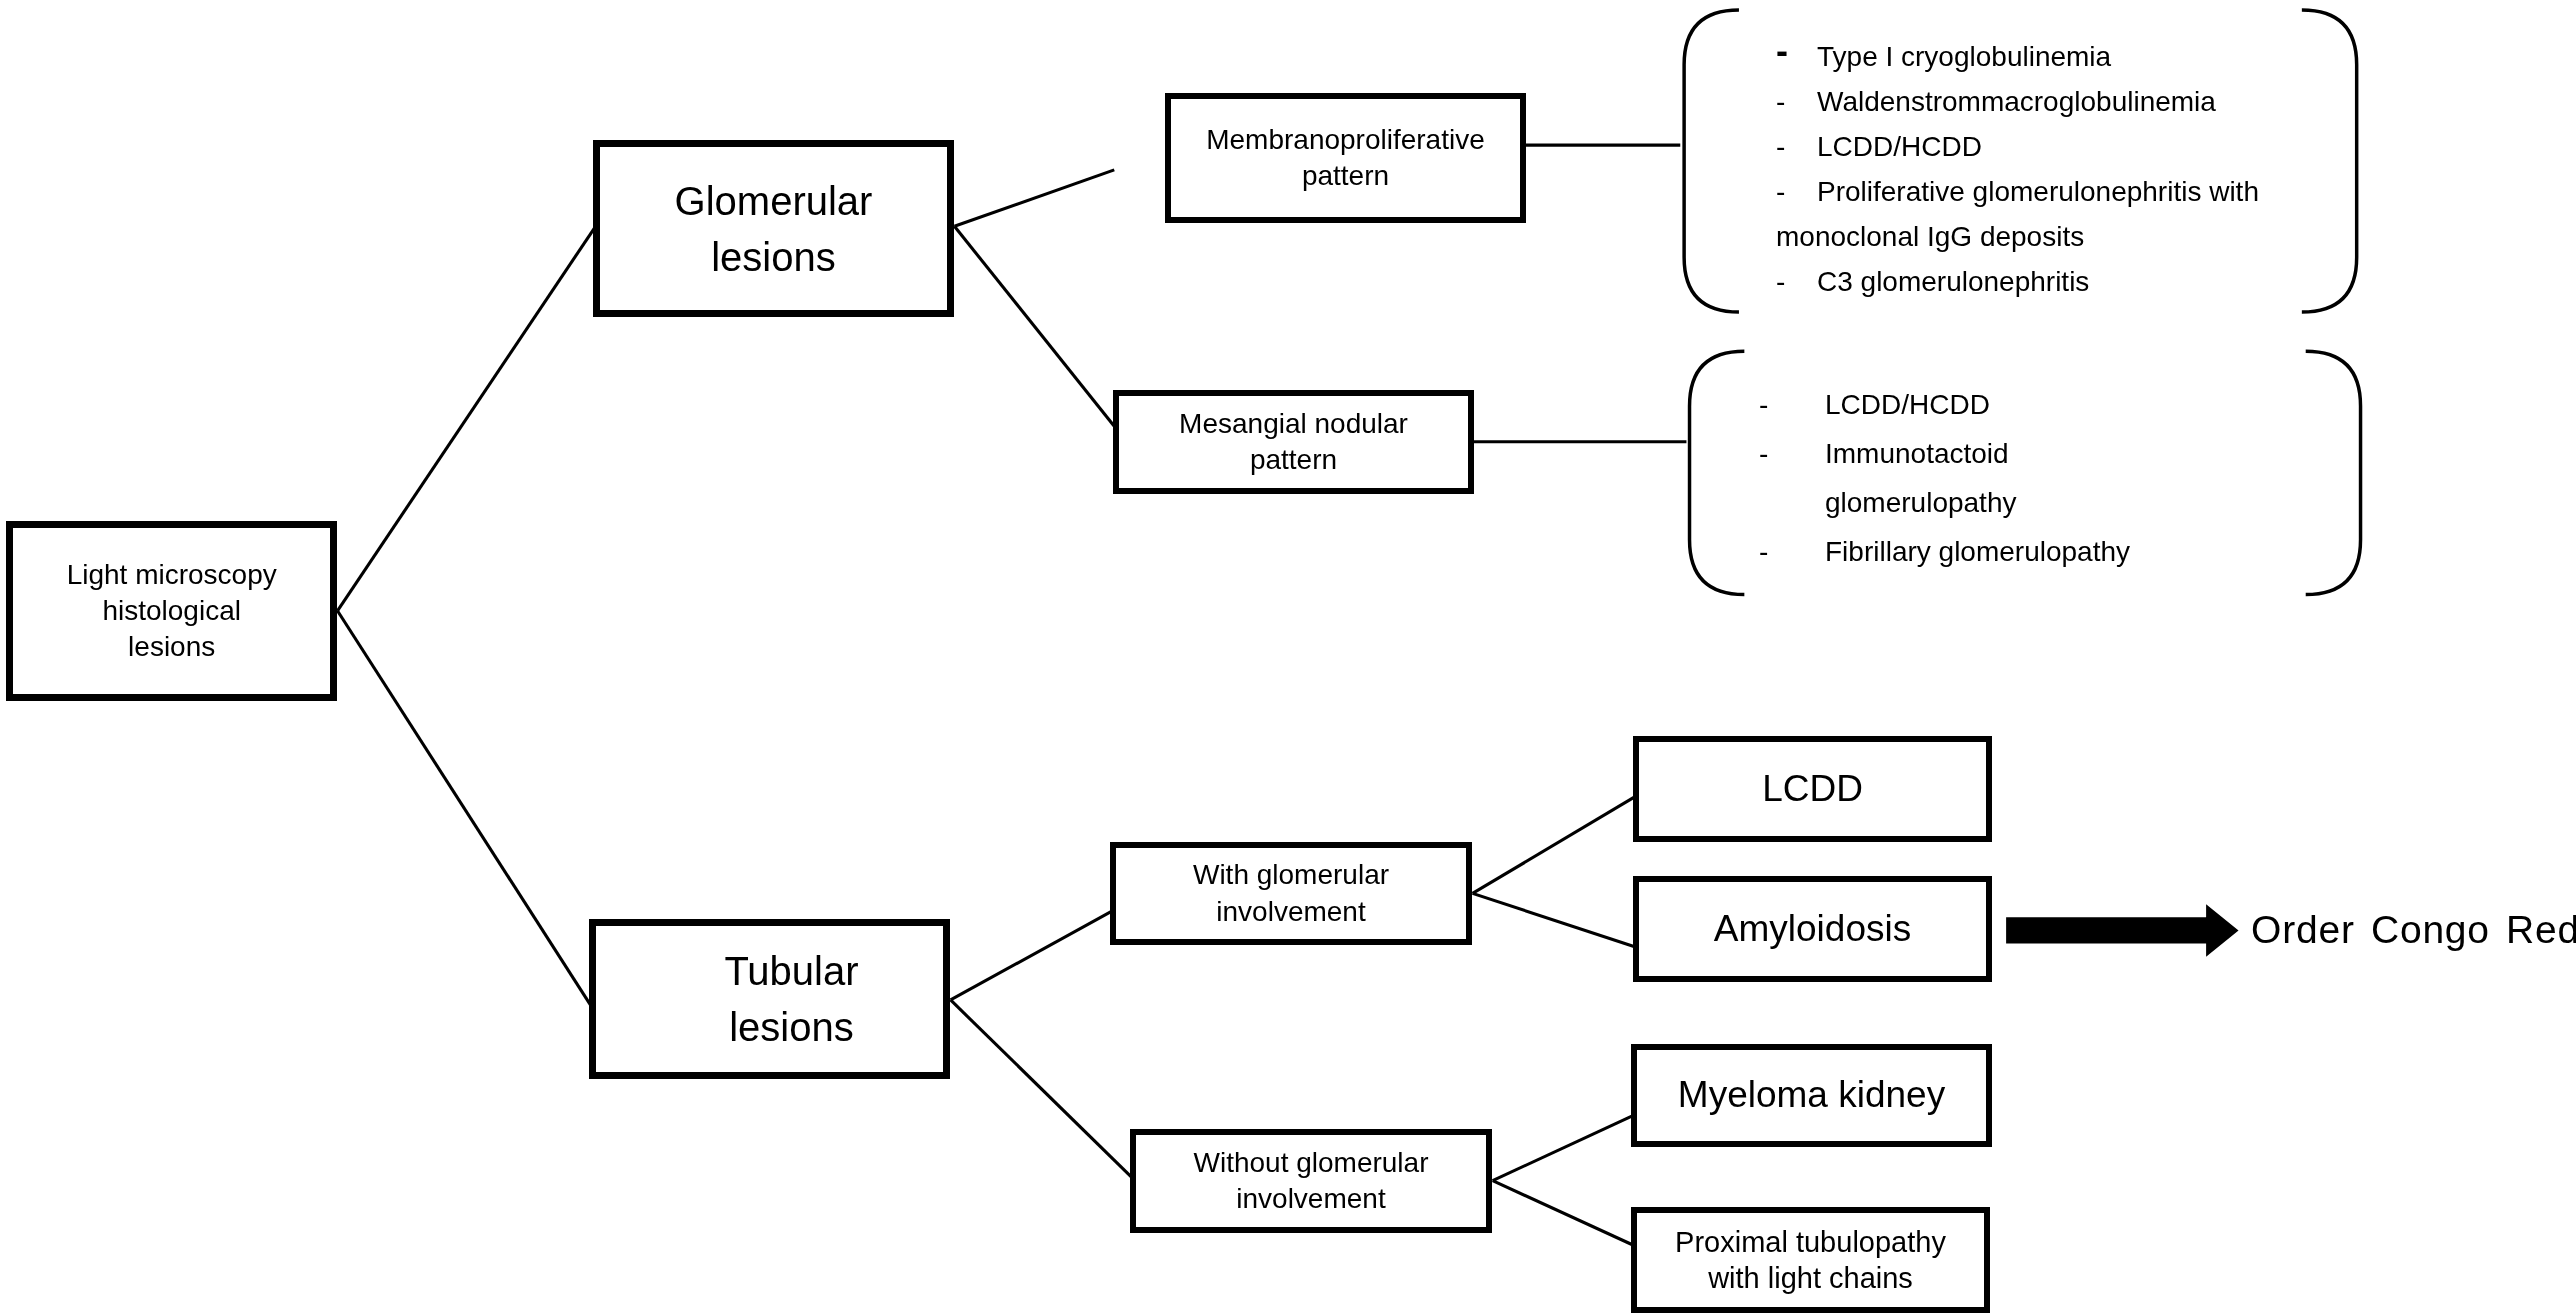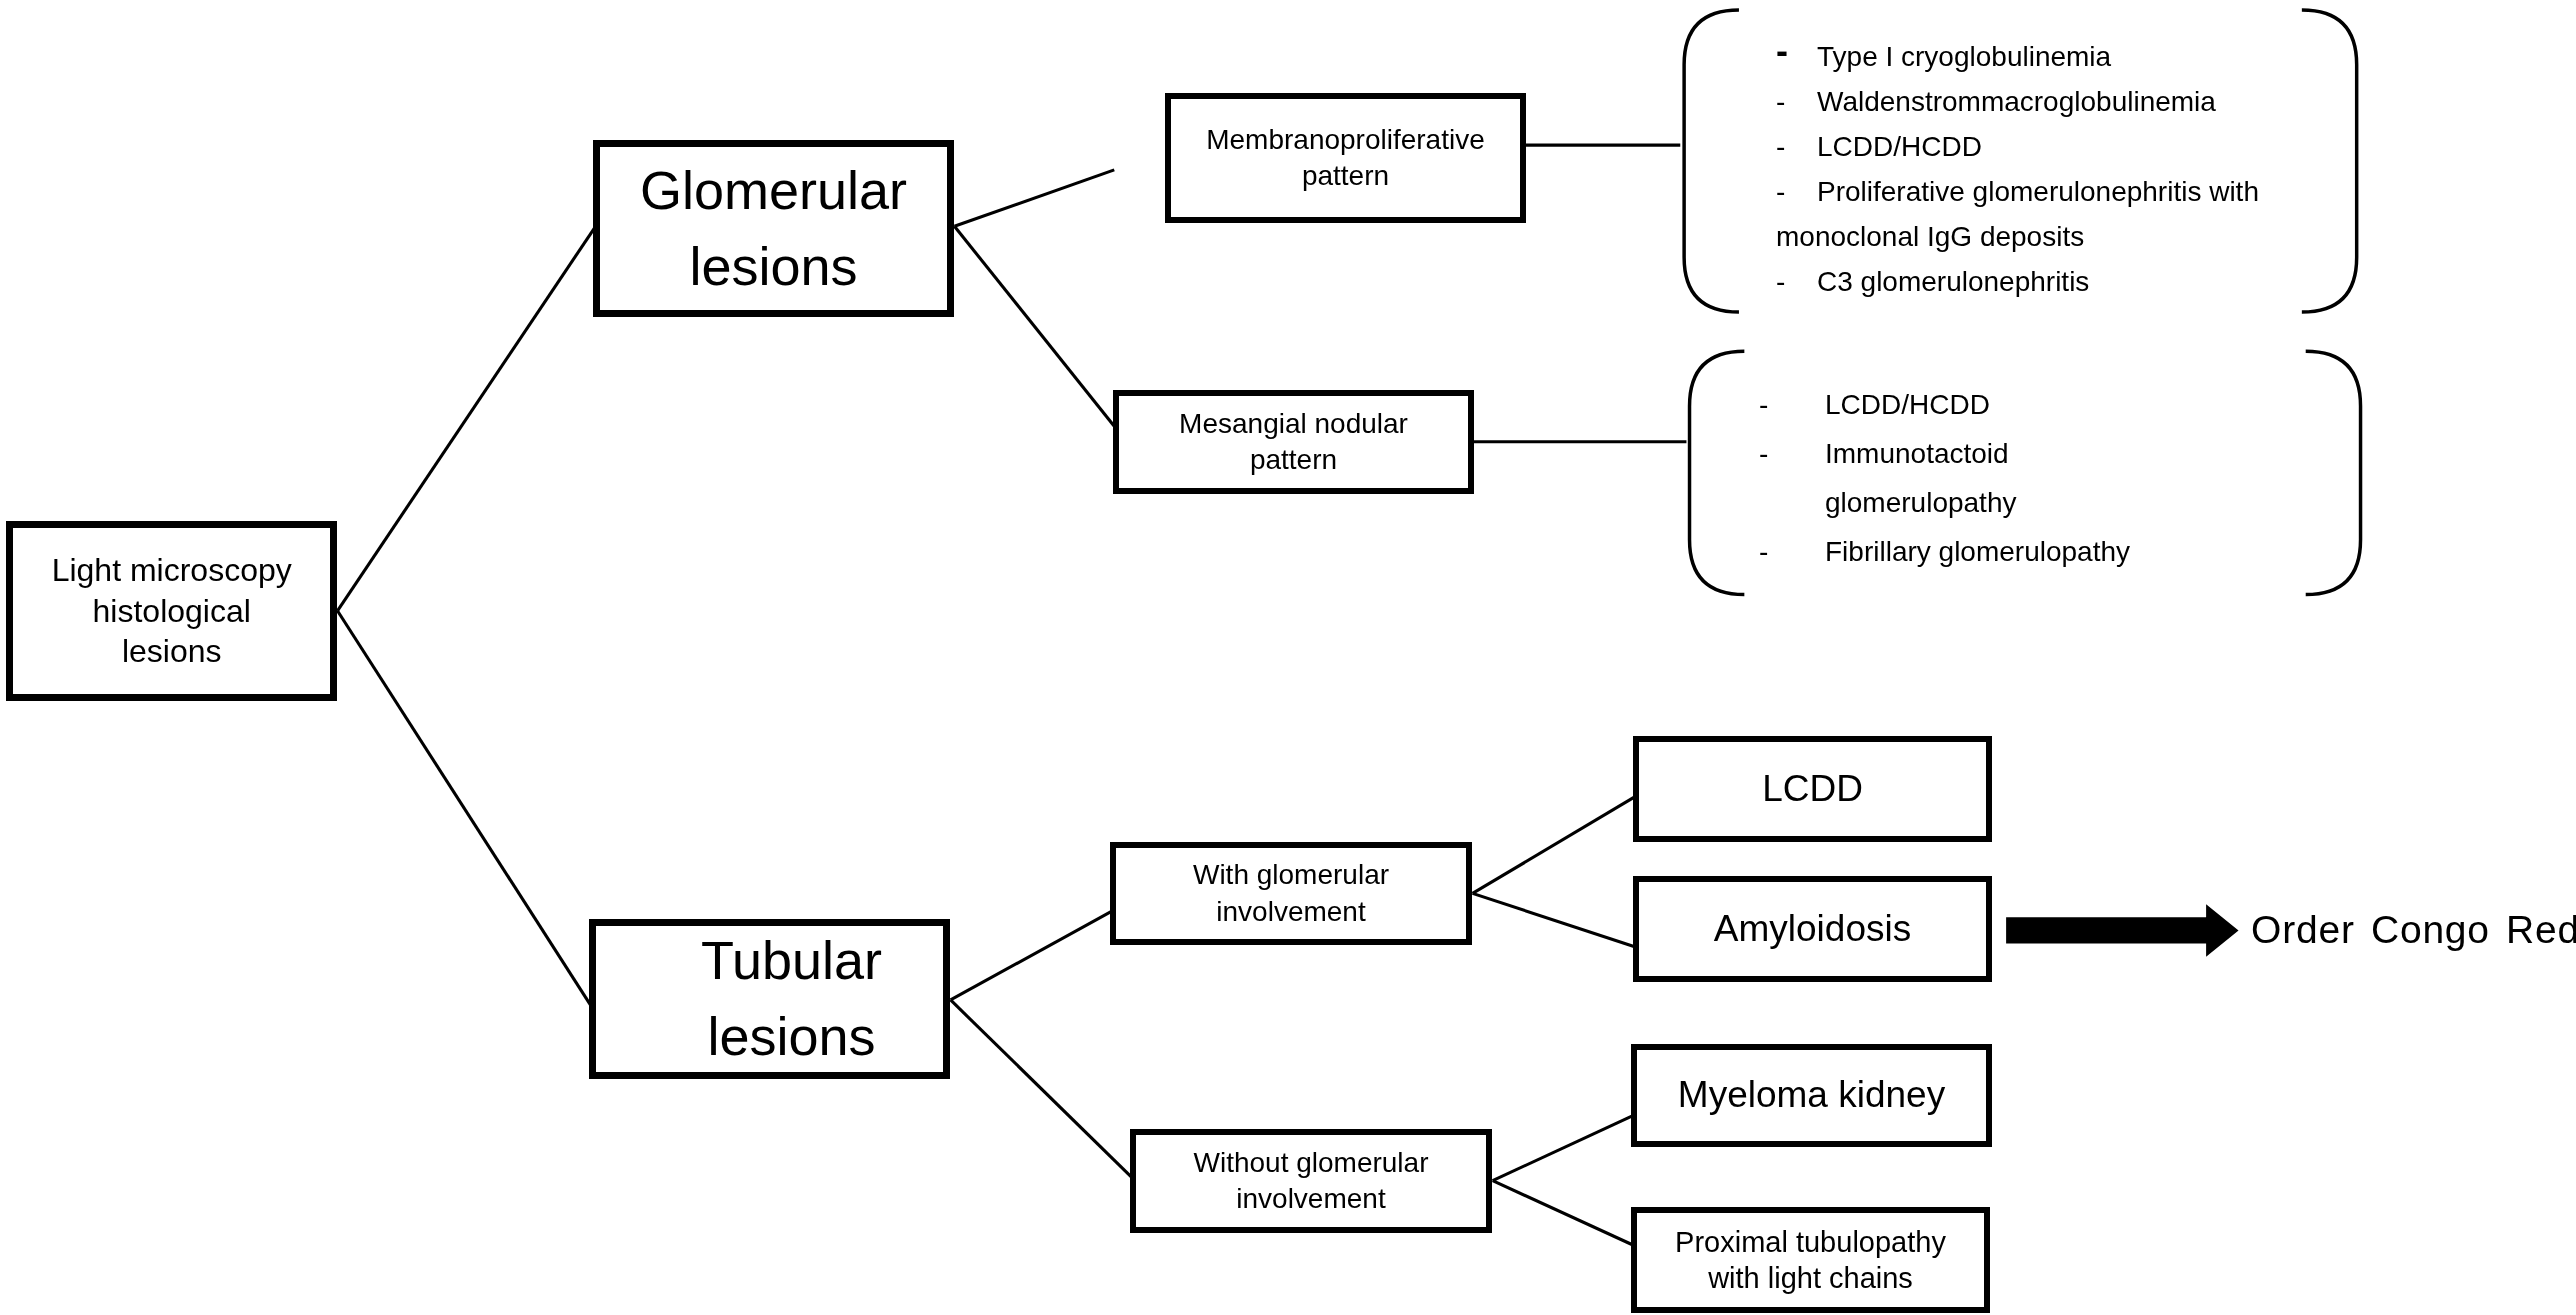--- a/index.html
+++ b/index.html
@@ -23,22 +23,22 @@
     box-sizing: border-box;
     background: #ffffff;
     border: 6.2px solid #000000;
     display: flex;
     align-items: center;
     justify-content: center;
     text-align: center;
   }
   .node.primary { border-width: 7px; }
   .node-label { white-space: pre-line; line-height: 1.28; }
-  .root-label   { font-size: 32px; text-align: center; }
-  .branch-label { font-size: 54px; line-height: 1.4; }
+  .root-label   { font-size: 28px; text-align: center; }
+  .branch-label { font-size: 40px; line-height: 1.4; }
   .mid-label    { font-size: 28px; line-height: 1.3; }
   .leaf-label   { font-size: 37px; line-height: 1.3; }
   .leaf2-label  { font-size: 29px; line-height: 1.25; }
 
   .dx-list { position: absolute; font-size: 28px; }
   .dx-list .li { display: block; }
   
   #list-mpgn { left: 1776px; top: 28px; width: 571px; }
   #list-mpgn .li { line-height: 45px; }
   #list-mpgn .dash { display: inline-block; width: 41px; }

